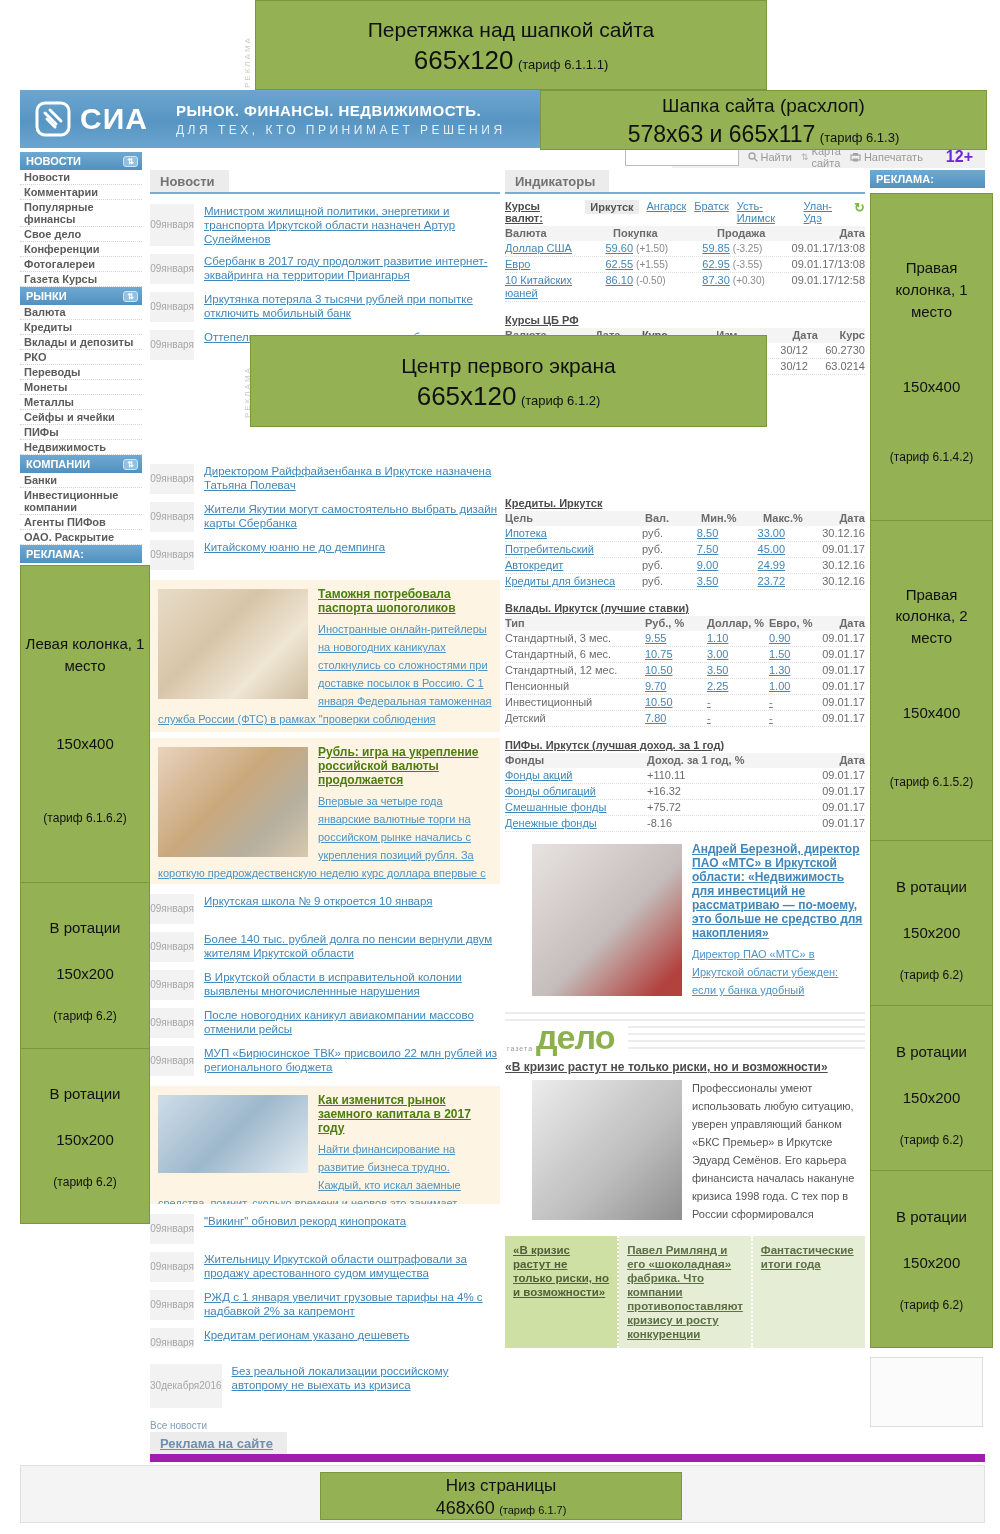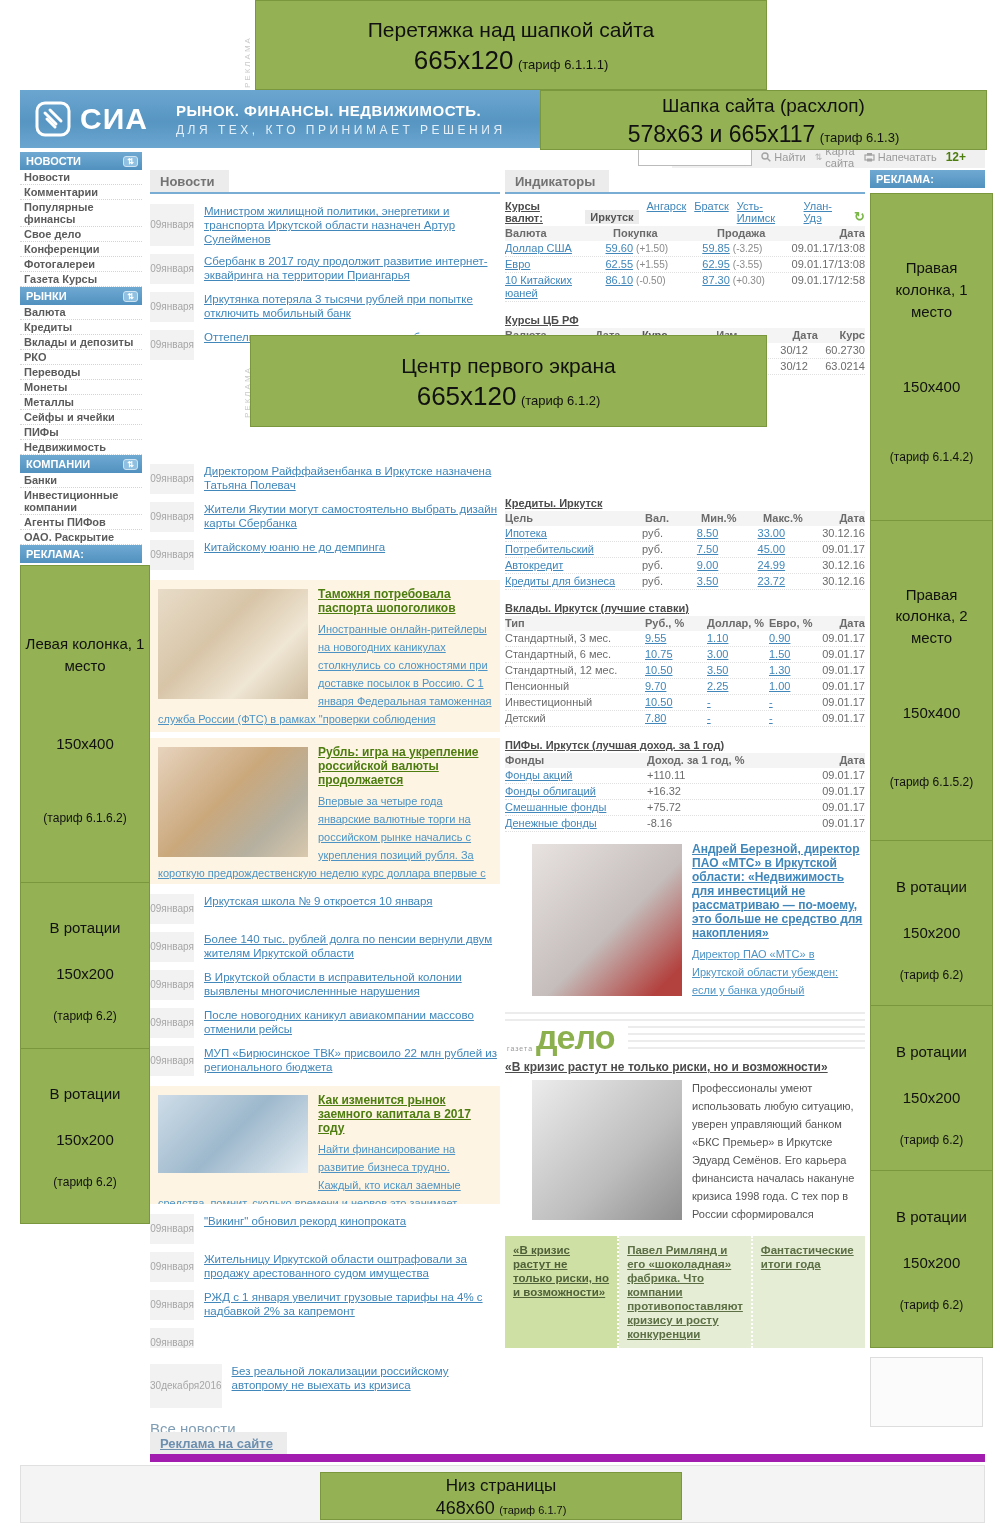--- a/index.html
+++ b/index.html
@@ -24,24 +24,24 @@
       background:linear-gradient(180deg,#6ba6d0 0%,#5795c2 55%,#6ba6d0 100%);
       display:flex;align-items:center;z-index:10;}
   .logo-wrap{display:flex;align-items:center;gap:8px;margin-left:14px;}
   .logo-text{color:#fff;font-size:30px;font-weight:bold;letter-spacing:1px;}
   .head-titles{margin-left:28px;color:#fff;}
   .head-title{font-size:15px;font-weight:bold;letter-spacing:.5px;}
   .head-sub{font-size:12px;letter-spacing:3.5px;color:#e3f0fa;margin-top:4px;}
 
   
   .toolbar{position:absolute;left:672px;top:146px;width:313px;height:22px;background:#f0f0f0;
-      display:flex;align-items:center;justify-content:flex-end;gap:9px;font-size:11px;color:#999;padding-right:19px;box-sizing:border-box;}
+      display:flex;align-items:center;justify-content:flex-end;gap:9px;font-size:11px;color:#999;padding-right:12px;box-sizing:border-box;}
   .search-input{width:108px;height:14px;border:1px solid #bbb;background:#fff;font-size:11px;}
   .tb-item{display:flex;align-items:center;gap:3px;color:#9a9a9a;text-decoration:none;}
-  .age-badge{color:#4d7c0f;font-weight:bold;font-size:12px;}
+  .age-badge{color:#6d28d9;font-weight:bold;font-size:16px;margin-left:14px;}
   .icn{opacity:.75;}
 
   
   .sidebar{position:absolute;left:20px;top:152px;width:122px;z-index:10;}
   .side-head{background:linear-gradient(180deg,#6fa9d2,#5191bf);color:#fff;font-size:11px;font-weight:bold;
       text-transform:uppercase;padding:3px 4px 3px 6px;display:flex;justify-content:space-between;align-items:center;}
   .side-toggle{background:#8fc0e2;border:1px solid #cfe4f2;border-radius:3px;font-size:8px;line-height:9px;
       color:#fff;padding:0 3px;}
   .side-item{display:block;font-size:11px;font-weight:bold;color:#5b5b5b;text-decoration:none;
       padding:1px 2px 1px 4px;line-height:12px;border-bottom:1px dotted #d4d4d4;}
@@ -68,21 +68,21 @@
   .feat-title{font-size:12px;font-weight:bold;color:#4d7c0f;text-decoration:underline;line-height:14px;margin-bottom:4px;display:block;}
   .feat-text{font-size:11px;line-height:13.5px;color:#4d94c5;text-decoration:underline;}
   .ph-parcels{background:linear-gradient(135deg,#e8dcc8,#d8c5a8 40%,#efe6d4 70%,#cdbb9e);}
   .ph-coins{background:linear-gradient(135deg,#e7d3bd,#caa87c 45%,#b5b0a0 75%,#d9c9ae);}
   .ph-meeting{background:linear-gradient(135deg,#cfdde8,#9db8cc 50%,#e4ecf2);}
   .ph-portrait1{background:linear-gradient(135deg,#e8e2e0,#c4bdbb 55%,#b3423f 90%);}
   .ph-portrait2{background:linear-gradient(135deg,#ececec,#bdbdbd 60%,#8f8f8f);}
 
   
   .tbl-label{font-size:11px;font-weight:bold;color:#4c4c4c;text-decoration:underline;}
-  .fx-tabs{display:flex;align-items:flex-end;gap:8px;font-size:11px;margin:4px 0 2px;}
+  .fx-tabs{display:flex;align-items:flex-start;gap:8px;font-size:11px;margin:4px 0 2px;}
   .fx-tab-active{background:#ececec;font-weight:bold;color:#555;padding:1px 5px;}
   .fx-tab{color:#4187ba;text-decoration:underline;}
   .refresh{margin-left:auto;color:#7ab648;font-weight:bold;font-size:13px;}
   .trow,.thead{display:flex;font-size:11px;line-height:13px;padding:1px 0;border-bottom:1px dotted #e0e0e0;align-items:baseline;}
   .thead{background:#f4f4f4;font-weight:bold;color:#6b6b6b;border-bottom:none;}
   .link{color:#4187ba;text-decoration:underline;}
   .chg{color:#8a8a8a;font-size:10px;}
   .rt{flex:1;text-align:right;color:#6b6b6b;}
   .c-name{width:108px;} .c-buy{width:104px;} .c-sell{width:96px;}
   .b-name{width:92px;color:#6b6b6b;} .b-d1{width:48px;color:#6b6b6b;} .b-r1{width:76px;font-weight:bold;color:#555;}
@@ -108,21 +108,21 @@
 
   .links3{display:flex;background:#e5edd4;margin-top:10px;}
   .links3 a{flex:1;padding:7px 8px;font-size:11.5px;line-height:14px;font-weight:bold;color:#5c6f45;
       text-decoration:underline;border-right:2px dotted #fff;}
   .links3 a.active{background:#cfe0a5;color:#4f6138;}
   .links3 a:last-child{border-right:none;}
 
   
   .bottom-block{position:absolute;left:150px;top:1360px;width:350px;z-index:8;}
   .news-date3{flex:0 0 44px;min-height:44px;}
-  .all-news{display:inline-block;margin-top:8px;font-size:15px;color:#7f9db4;}
+  .all-news{display:inline-block;margin-top:8px;font-size:10px;color:#7f9db4;}
   .footer-tabrow{position:absolute;left:150px;top:1432px;width:835px;border-bottom:8px solid #a21caf;z-index:8;}
   .footer-tab{display:inline-block;background:#ececec;color:#6c8faf;font-size:13px;font-weight:bold;
       text-decoration:underline;padding:4px 14px 3px 10px;}
   .footer-strip{position:absolute;left:20px;top:1465px;width:965px;height:58px;background:#f4f4f4;
       border:1px solid #e0e0e0;box-sizing:border-box;z-index:8;}
   .empty-box{position:absolute;left:870px;top:1357px;width:113px;height:70px;background:#fbfbfb;
       border:1px solid #ddd;box-sizing:border-box;z-index:8;}
 </style>
 </head>
 <body>
@@ -429,20 +429,21 @@
             <span>января</span>
           </div>
           <a class="news-link">РЖД с 1 января увеличит грузовые тарифы на 4% с надбавкой 2% за капремонт</a>
         </div>
 
         <div class="news-item">
           <div class="news-date">
             <span>09</span>
             <span>января</span>
           </div>
+          <a class="news-link">Кредитам регионам указано дешеветь</a>
         </div>
 
       </div>
 
   </main>
 
   <section class="ind-col">
     <div class="tab-row"><span class="tab">Индикаторы</span></div>
 
     <div class="fx-tabs">

